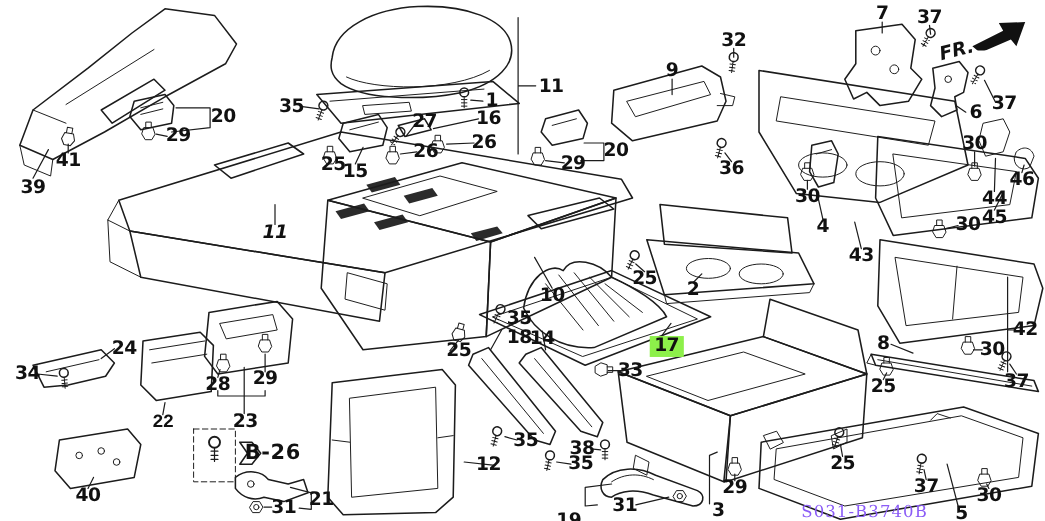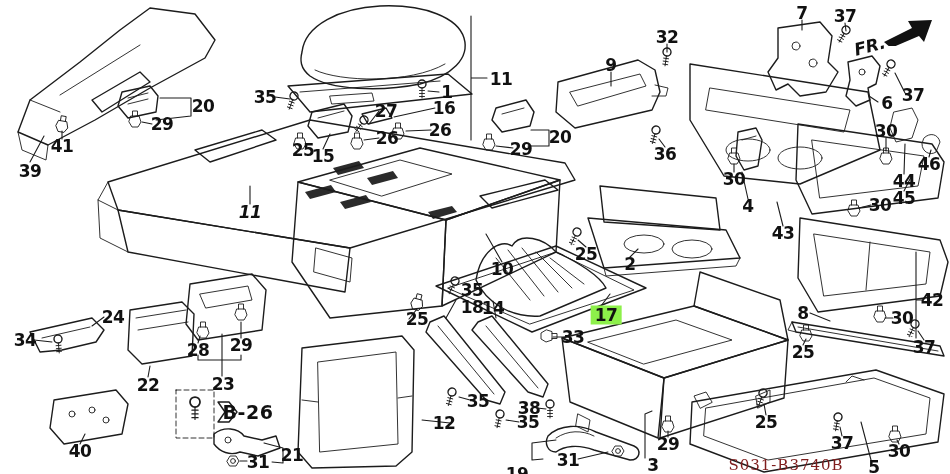--- a/index.html
+++ b/index.html
@@ -14,21 +14,21 @@
   #callouts{position:absolute;left:0;top:0;width:100%;height:100%;}
   .callout{position:absolute;transform:translate(-50%,-50%);font-size:17px;font-weight:700;
            color:#111;white-space:nowrap;line-height:1;letter-spacing:-.5px;cursor:pointer;}
   .callout.hl{background:#8df04a;padding:1px 4px;}
   .callout.ref{font-size:19px;letter-spacing:.5px;}
   #frbox{position:absolute;left:846px;top:20px;width:90px;height:40px;color:#111;}
   #frbox .frtext{position:absolute;left:8px;top:16px;font-size:17px;font-weight:700;font-style:italic;
                  transform:rotate(-14deg);}
   #frbox svg{position:absolute;left:36px;top:-4px;}
   #code{position:absolute;left:706px;top:456px;width:160px;text-align:center;
-        font-family:"DejaVu Serif","Liberation Serif",serif;font-size:15px;color:#7f1d1d;letter-spacing:1px;}
+        font-family:"DejaVu Serif","Liberation Serif",serif;font-size:15px;color:#8b5cf6;letter-spacing:1px;}
 </style>
 </head>
 <body>
 
 <div id="stage">
 
   <svg id="art" width="950" height="474" viewBox="0 0 950 474">
     <defs>
       <g id="screw">
         <circle r="4"></circle>
@@ -333,21 +333,21 @@
       <div class="callout" style="left: 472px; top: 290px;">35</div>
       <div class="callout" style="left: 456px; top: 307px; margin-left: 16px;">18</div>
       <div class="callout" style="left: 493px; top: 308px;">14</div>
       <div class="callout hl" style="left: 606px; top: 315px;">17</div>
       <div class="callout" style="left: 573px; top: 337px;">33</div>
       <div class="callout" style="left: 417px; top: 319px;">25</div>
       <div class="callout" style="left: 113px; top: 317px;">24</div>
       <div class="callout" style="left: 25px; top: 340px;">34</div>
       <div class="callout" style="left: 198px; top: 350px;">28</div>
       <div class="callout" style="left: 241px; top: 345px;">29</div>
-      <div class="callout" style="left: 148px; top: 385px;">22</div>
+      <div class="callout" style="left: 148px; top: 385px; font-family: Liberation Mono, monospace;">22</div>
       <div class="callout" style="left: 223px; top: 384px;">23</div>
       <div class="callout" style="left: 80px; top: 451px;">40</div>
       <div class="callout ref" style="left: 248px; top: 412px;">B-26</div>
       <div class="callout" style="left: 292px; top: 455px;">21</div>
       <div class="callout" style="left: 258px; top: 462px;">31</div>
       <div class="callout" style="left: 444px; top: 423px;">12</div>
       <div class="callout" style="left: 529px; top: 408px;">38</div>
       <div class="callout" style="left: 528px; top: 422px;">35</div>
       <div class="callout" style="left: 478px; top: 401px;">35</div>
       <div class="callout" style="left: 517px; top: 474px;">19</div>

